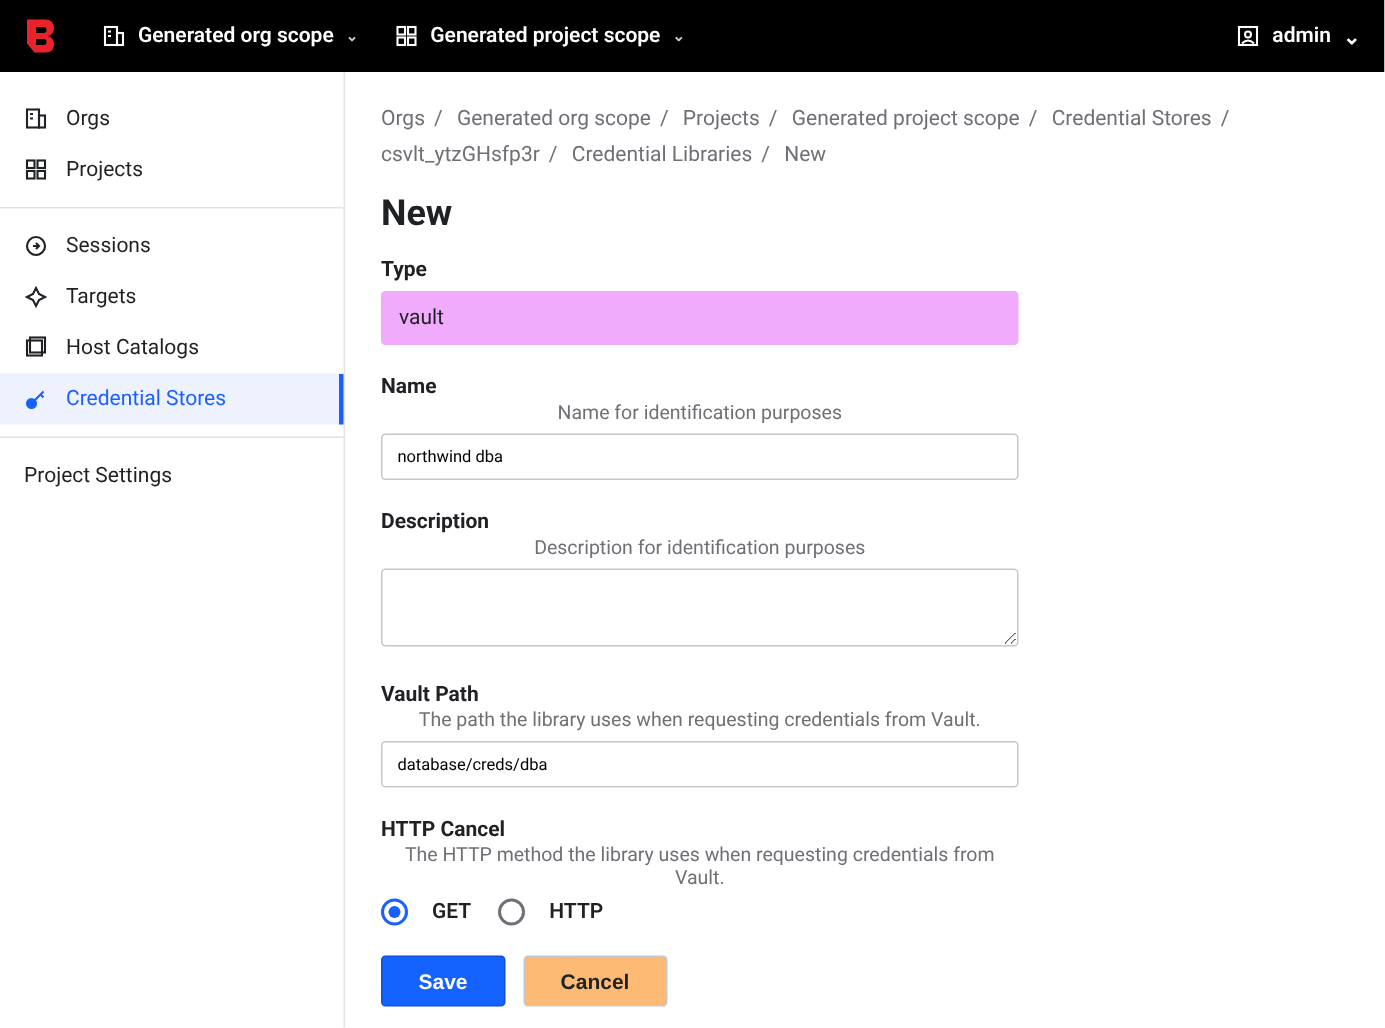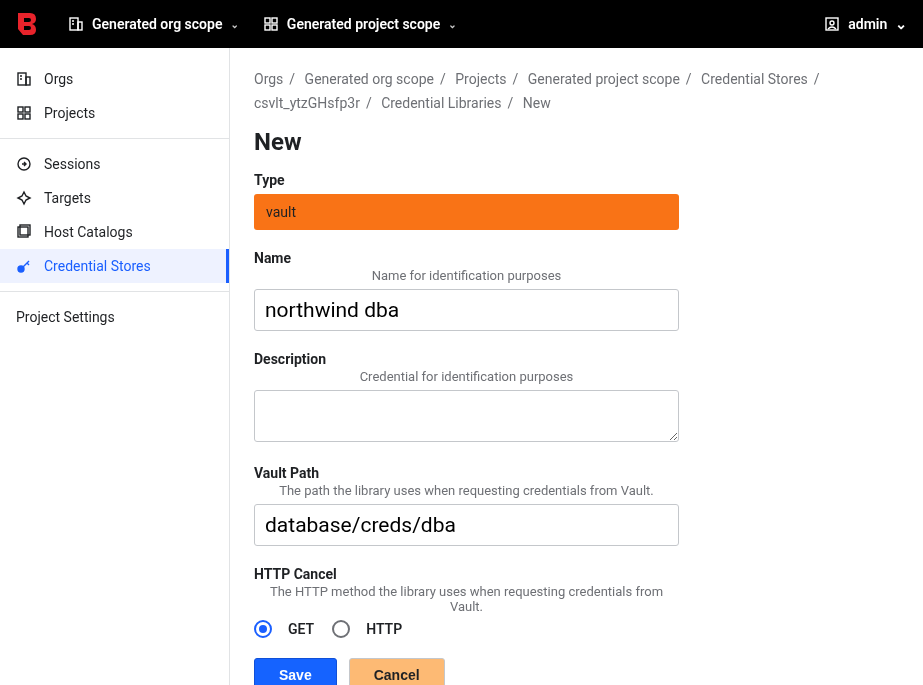--- a/index.html
+++ b/index.html
@@ -115,32 +115,32 @@
       display: block;
       margin-bottom: 2px;
     }
     .form-help {
       color: #6e7075;
       font-size: 13px;
       margin-bottom: 6px;
       text-align: center;
     }
     .readonly-box {
-      background: #f97316;
+      background: #f0abfc;
       border-radius: 3px;
       padding: 10px 12px;
       color: #1f2124;
       width: 100%;
     }
     input[type="text"], textarea {
       width: 100%;
       border: 1px solid #c4c7cb;
       border-radius: 3px;
       padding: 8px 10px;
-      font-size: 21px;
+      font-size: 11px;
       font-family: inherit;
     }
     textarea { height: 52px; resize: vertical; }
     .radio-row {
       display: flex;
       gap: 18px;
       align-items: center;
       margin-top: 6px;
     }
     .radio-opt {
@@ -329,21 +329,21 @@
     </div>
 
     <div class="form-field">
       <label class="form-label">Name</label>
       <div class="form-help">Name for identification purposes</div>
       <input type="text" value="northwind dba" style="">
     </div>
 
     <div class="form-field">
       <label class="form-label">Description</label>
-      <div class="form-help">Credential for identification purposes</div>
+      <div class="form-help">Description for identification purposes</div>
       <textarea style=""></textarea>
     </div>
 
     <div class="form-field">
       <label class="form-label">Vault Path</label>
       <div class="form-help">The path the library uses when requesting credentials from Vault.</div>
       <input type="text" value="database/creds/dba" style="">
     </div>
 
     <div class="form-field">

